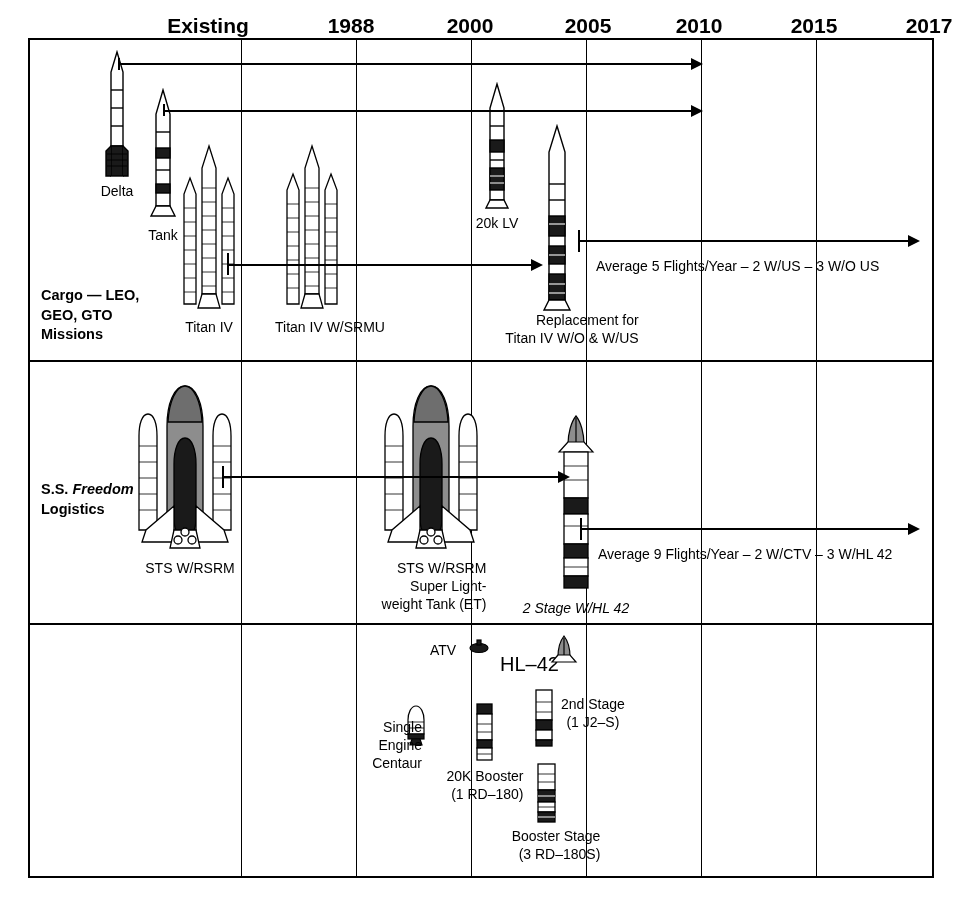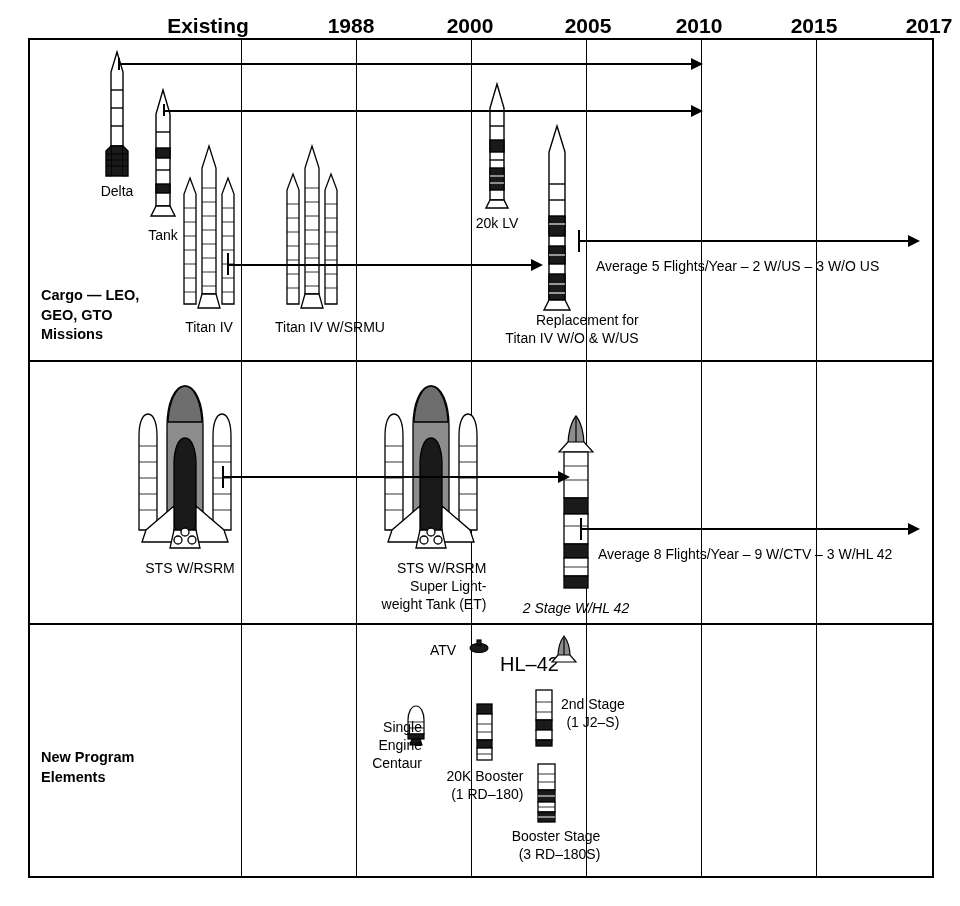--- a/index.html
+++ b/index.html
@@ -127,23 +127,22 @@
   <div class="vline" style="left:586px"></div>
   <div class="vline" style="left:701px"></div>
   <div class="vline" style="left:816px"></div>
   <div class="hline" style="top:360px"></div>
   <div class="hline" style="top:623px"></div>
 
   <div class="row-title" style="left:41px; top:246px;margin-top:40px;">Cargo — LEO,
 GEO, GTO
 Missions</div>
 
-
-  <div class="row-title" style="left:41px; top:748px;">New Program
-Elements</div>
+  <div class="row-title" style="left:41px; top:480px;">S.S. <em style="font-style:italic">Freedom</em><br>Logistics</div>
+
 
   <div class="vehicle" style="left:97px; top:50px;">
     <svg width="40" height="130" viewBox="0 0 40 130">
       <g stroke="#000" stroke-width="1.4" fill="#fff">
         <path d="M20 2 L26 22 L26 96 L14 96 L14 22 Z"></path>
         <rect x="14" y="96" width="12" height="30" fill="#1a1a1a"></rect>
         <path d="M14 96 L9 101 L9 126 L14 126" fill="#1a1a1a"></path>
         <path d="M26 96 L31 101 L31 126 L26 126" fill="#1a1a1a"></path>
         <line x1="14" y1="40" x2="26" y2="40"></line>
         <line x1="14" y1="58" x2="26" y2="58"></line>
@@ -391,21 +390,21 @@
       </g>
     </svg>
   </div>
   <div class="caption" style="left:576px; top:599px;font-style:italic;">2 Stage W/HL 42</div>
 
   <div class="tick-start" style="left:222px; top:466px; height:22px;"></div>
   <div class="arrow" style="left:222px; top:476px; width:346px;"></div>
 
   <div class="tick-start" style="left:580px; top:518px; height:22px;"></div>
   <div class="arrow" style="left:580px; top:528px; width:338px;"></div>
-  <div class="caption left" style="left:598px; top:545px;">Average 8 Flights/Year – 9 W/CTV – 3 W/HL 42</div>
+  <div class="caption left" style="left:598px; top:545px;">Average 9 Flights/Year – 2 W/CTV – 3 W/HL 42</div>
 
   <div class="caption left" style="left:430px; top:641px; font-size:14px;">ATV</div>
   <div class="vehicle" style="left:466px; top:638px;">
     <svg width="26" height="18" viewBox="0 0 26 18">
       <g stroke="#000" stroke-width="1.2" fill="#1a1a1a">
         <ellipse cx="13" cy="10" rx="9" ry="4.5"></ellipse>
         <rect x="11" y="2" width="4" height="5" fill="#1a1a1a"></rect>
       </g>
     </svg>
   </div>

